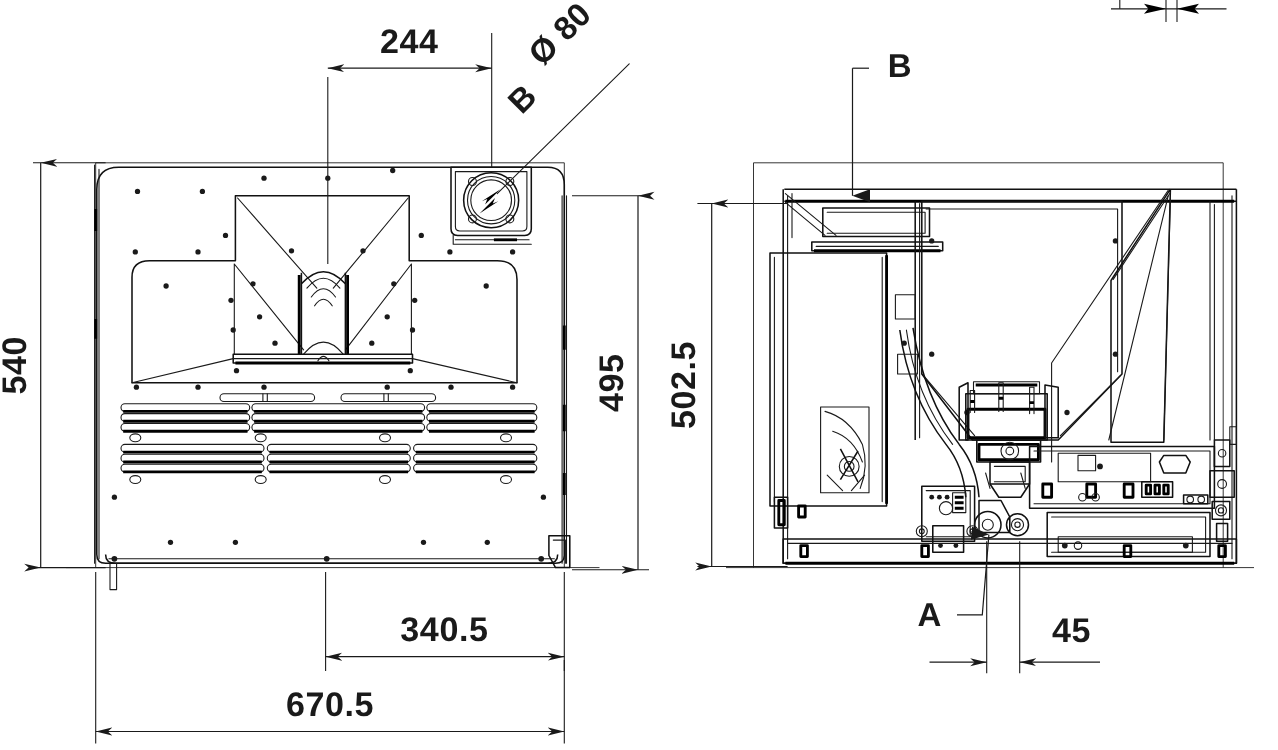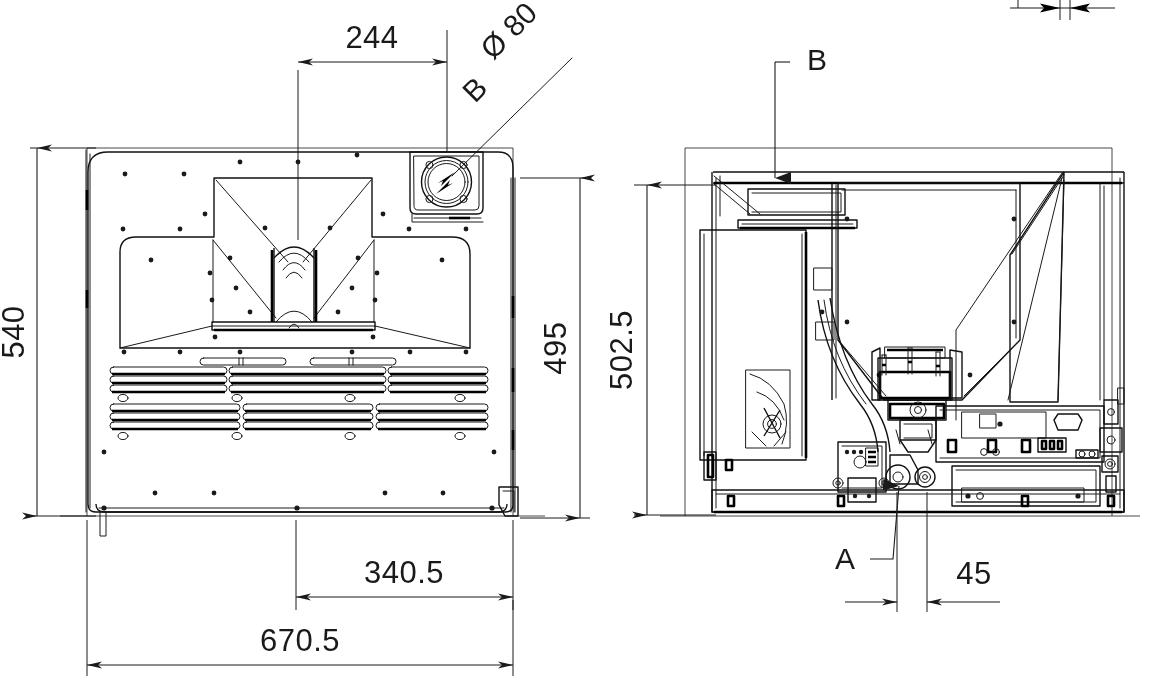--- a/index.html
+++ b/index.html
@@ -12,20 +12,21 @@
     width: 1162px;
     height: 682px;
     font-family: "Liberation Sans", sans-serif;
     overflow: hidden;
   }
   #drawing-root {
     position: relative;
     width: 1162px;
     height: 682px;
     background: #ffffff;
+    font-weight: bold;
   }
   svg#drawing {
     display: block;
     width: 1162px;
     height: 682px;
   }
   .dim-text {
     font-family: "Liberation Sans", sans-serif;
     font-size: 31px;
     fill: #1a1a1a;

